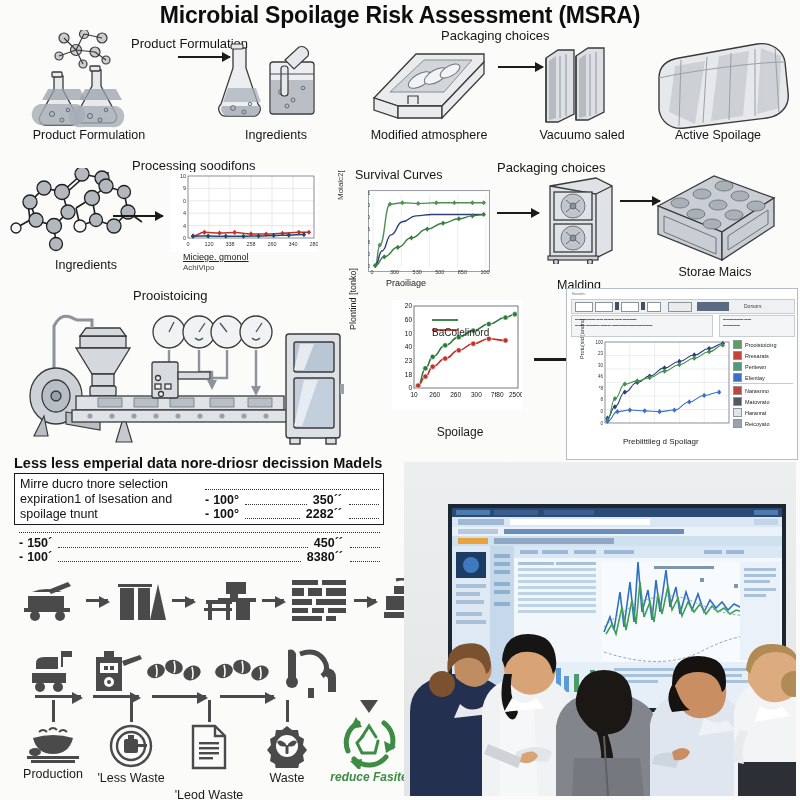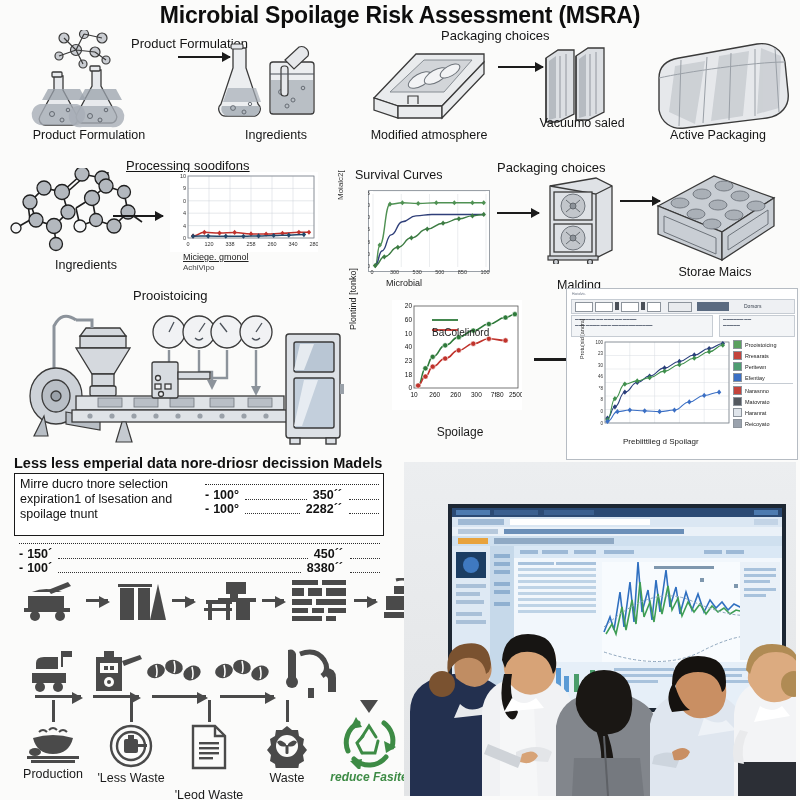--- a/index.html
+++ b/index.html
@@ -44,23 +44,23 @@
   .chartbox .plot{position:absolute;left:0;top:0;right:0;bottom:0;}
 
   
   #panel{
     left:14px;top:455px;width:370px;
   }
   #panel .ptitle{
     font-size:14.5px;font-weight:bold;color:#101010;margin-bottom:2px;white-space:nowrap;
   }
   .prow{
-    display:flex;align-items:center;
+    display:flex;align-items:flex-end;
     border:1.6px solid #1a1a1a;
-    padding:3px 4px 14px 5px;
+    padding:3px 4px 3px 5px;
     box-sizing:border-box;
     background:#fff;
   }
   .prow.noborder{border:none;padding-left:5px;background:transparent;}
   .prow .lft{width:185px;font-size:12.5px;line-height:1.18;color:#111;}
   .prow .rgt{flex:1;padding-top:1px;}
   .dotline{border-top:1.5px dotted #2a2a2a;height:0;margin:1px 0 3px 0;}
   .numrow{display:flex;align-items:center;font-size:12.5px;font-weight:bold;color:#111;gap:3px;}
   .numrow .dash{margin-right:1px;}
   .numrow .dots{flex:1;border-bottom:1.5px dotted #333;height:9px;margin:0 3px;}
@@ -191,41 +191,41 @@
       </g>
       <g fill="#b6bbc1">
         <path d="M19 17 L26 12 L26 74 L19 76 Z"></path>
         <path d="M49 15 L56 10 L56 72 L49 74 Z"></path>
       </g>
       <g stroke="#8a9097" stroke-width=".9" fill="none">
         <path d="M30 12 L30 74 M36 10 L36 72 M60 10 L60 72 M66 8 L66 70"></path>
       </g>
     </svg>
   </div>
-  <div class="abs cap" style="left:512px;top:116px;width:140px;">Vacuumo saled</div>
+  <div class="abs cap" style="left:512px;top:128px;width:140px;">Vacuumo saled</div>
 
   <div class="sketch" style="left:645px;top:36px;">
     <svg width="150" height="96" viewBox="0 0 150 96">
       <g stroke="#3a3a3a" stroke-width="1.4" fill="#e6e8eb">
         <path d="M14 42 C14 30 22 24 34 22 L112 8 C126 6 138 14 140 26 L143 56 C145 70 136 80 122 82 L40 92 C26 94 16 86 14 74 Z"></path>
       </g>
       <g fill="#c9cdd2" opacity=".85">
         <path d="M30 30 L60 25 L50 88 L24 76 Z"></path>
         <path d="M74 20 L104 15 L98 80 L66 85 Z"></path>
         <path d="M116 12 L136 20 L134 72 L112 78 Z"></path>
       </g>
       <g stroke="#9aa0a7" stroke-width="1" fill="none">
         <path d="M36 24 L34 90 M62 21 L58 87 M86 17 L84 84 M110 13 L110 80 M130 12 L134 76"></path>
       </g>
       <path d="M14 42 C40 36 110 26 140 26" fill="none" stroke="#9aa0a7" stroke-width="1"></path>
     </svg>
   </div>
-  <div class="abs cap" style="left:640px;top:128px;width:156px;">Active Packaging</div>
-
-  <div class="abs hdr" style="left:126px;top:158px;text-decoration:underline;">Processing soodifons</div>
+  <div class="abs cap" style="left:640px;top:128px;width:156px;">Active Spoilage</div>
+
+  <div class="abs hdr" style="left:132px;top:158px;">Processing soodifons</div>
   <div class="abs hdr" style="left:497px;top:160px;">Packaging choices</div>
 
   <div class="sketch" style="left:10px;top:168px;">
     <svg width="140" height="90" viewBox="0 0 140 90">
       <g stroke="#1f1f1f" stroke-width="1.6" fill="none">
         <path d="M20 34 L34 20 L52 24 L58 44 L44 58 L26 52 Z"></path>
         <path d="M52 24 L72 6 M72 6 L92 10"></path>
         <path d="M55 26 L74 9"></path>
         <path d="M6 60 L20 52 M20 52 L18 36"></path>
         <path d="M44 58 L46 76"></path>
@@ -361,21 +361,21 @@
         <text x="117" y="83.5" font-size="5.5" text-anchor="middle" fill="#333" font-family="Liberation Sans, sans-serif">100</text>
         <text x="2" y="77.925" font-size="5.5" text-anchor="end" fill="#333" font-family="Liberation Sans, sans-serif">0</text>
         <text x="2" y="65.75833333333334" font-size="5.5" text-anchor="end" fill="#333" font-family="Liberation Sans, sans-serif">0</text>
         <text x="2" y="53.59166666666667" font-size="5.5" text-anchor="end" fill="#333" font-family="Liberation Sans, sans-serif">23</text>
         <text x="2" y="41.425" font-size="5.5" text-anchor="end" fill="#333" font-family="Liberation Sans, sans-serif">16</text>
         <text x="2" y="29.258333333333336" font-size="5.5" text-anchor="end" fill="#333" font-family="Liberation Sans, sans-serif">10</text>
         <text x="2" y="17.091666666666665" font-size="5.5" text-anchor="end" fill="#333" font-family="Liberation Sans, sans-serif">10</text>
         <text x="2" y="4.925" font-size="5.5" text-anchor="end" fill="#333" font-family="Liberation Sans, sans-serif">B</text>
       </svg>
   </div>
-  <div class="abs" style="left:386px;top:278px;font-size:9px;color:#222;">Microbial</div>
+  <div class="abs" style="left:386px;top:278px;font-size:9px;color:#222;">Praoiliage</div>
 
   <div class="arrow" style="left:497px;top:212px;width:42px;"></div>
 
   <div class="sketch" style="left:538px;top:172px;">
     <svg width="84" height="92" viewBox="0 0 84 92">
       <g stroke="#3a3a3a" stroke-width="1.3" fill="#dfe2e6">
         <path d="M12 14 L58 6 L74 14 L74 78 L58 86 L12 86 Z"></path>
         <path d="M12 14 L58 22 L58 86 M58 22 L74 14"></path>
         <rect x="16" y="20" width="38" height="28"></rect>
         <rect x="16" y="52" width="38" height="28"></rect>

